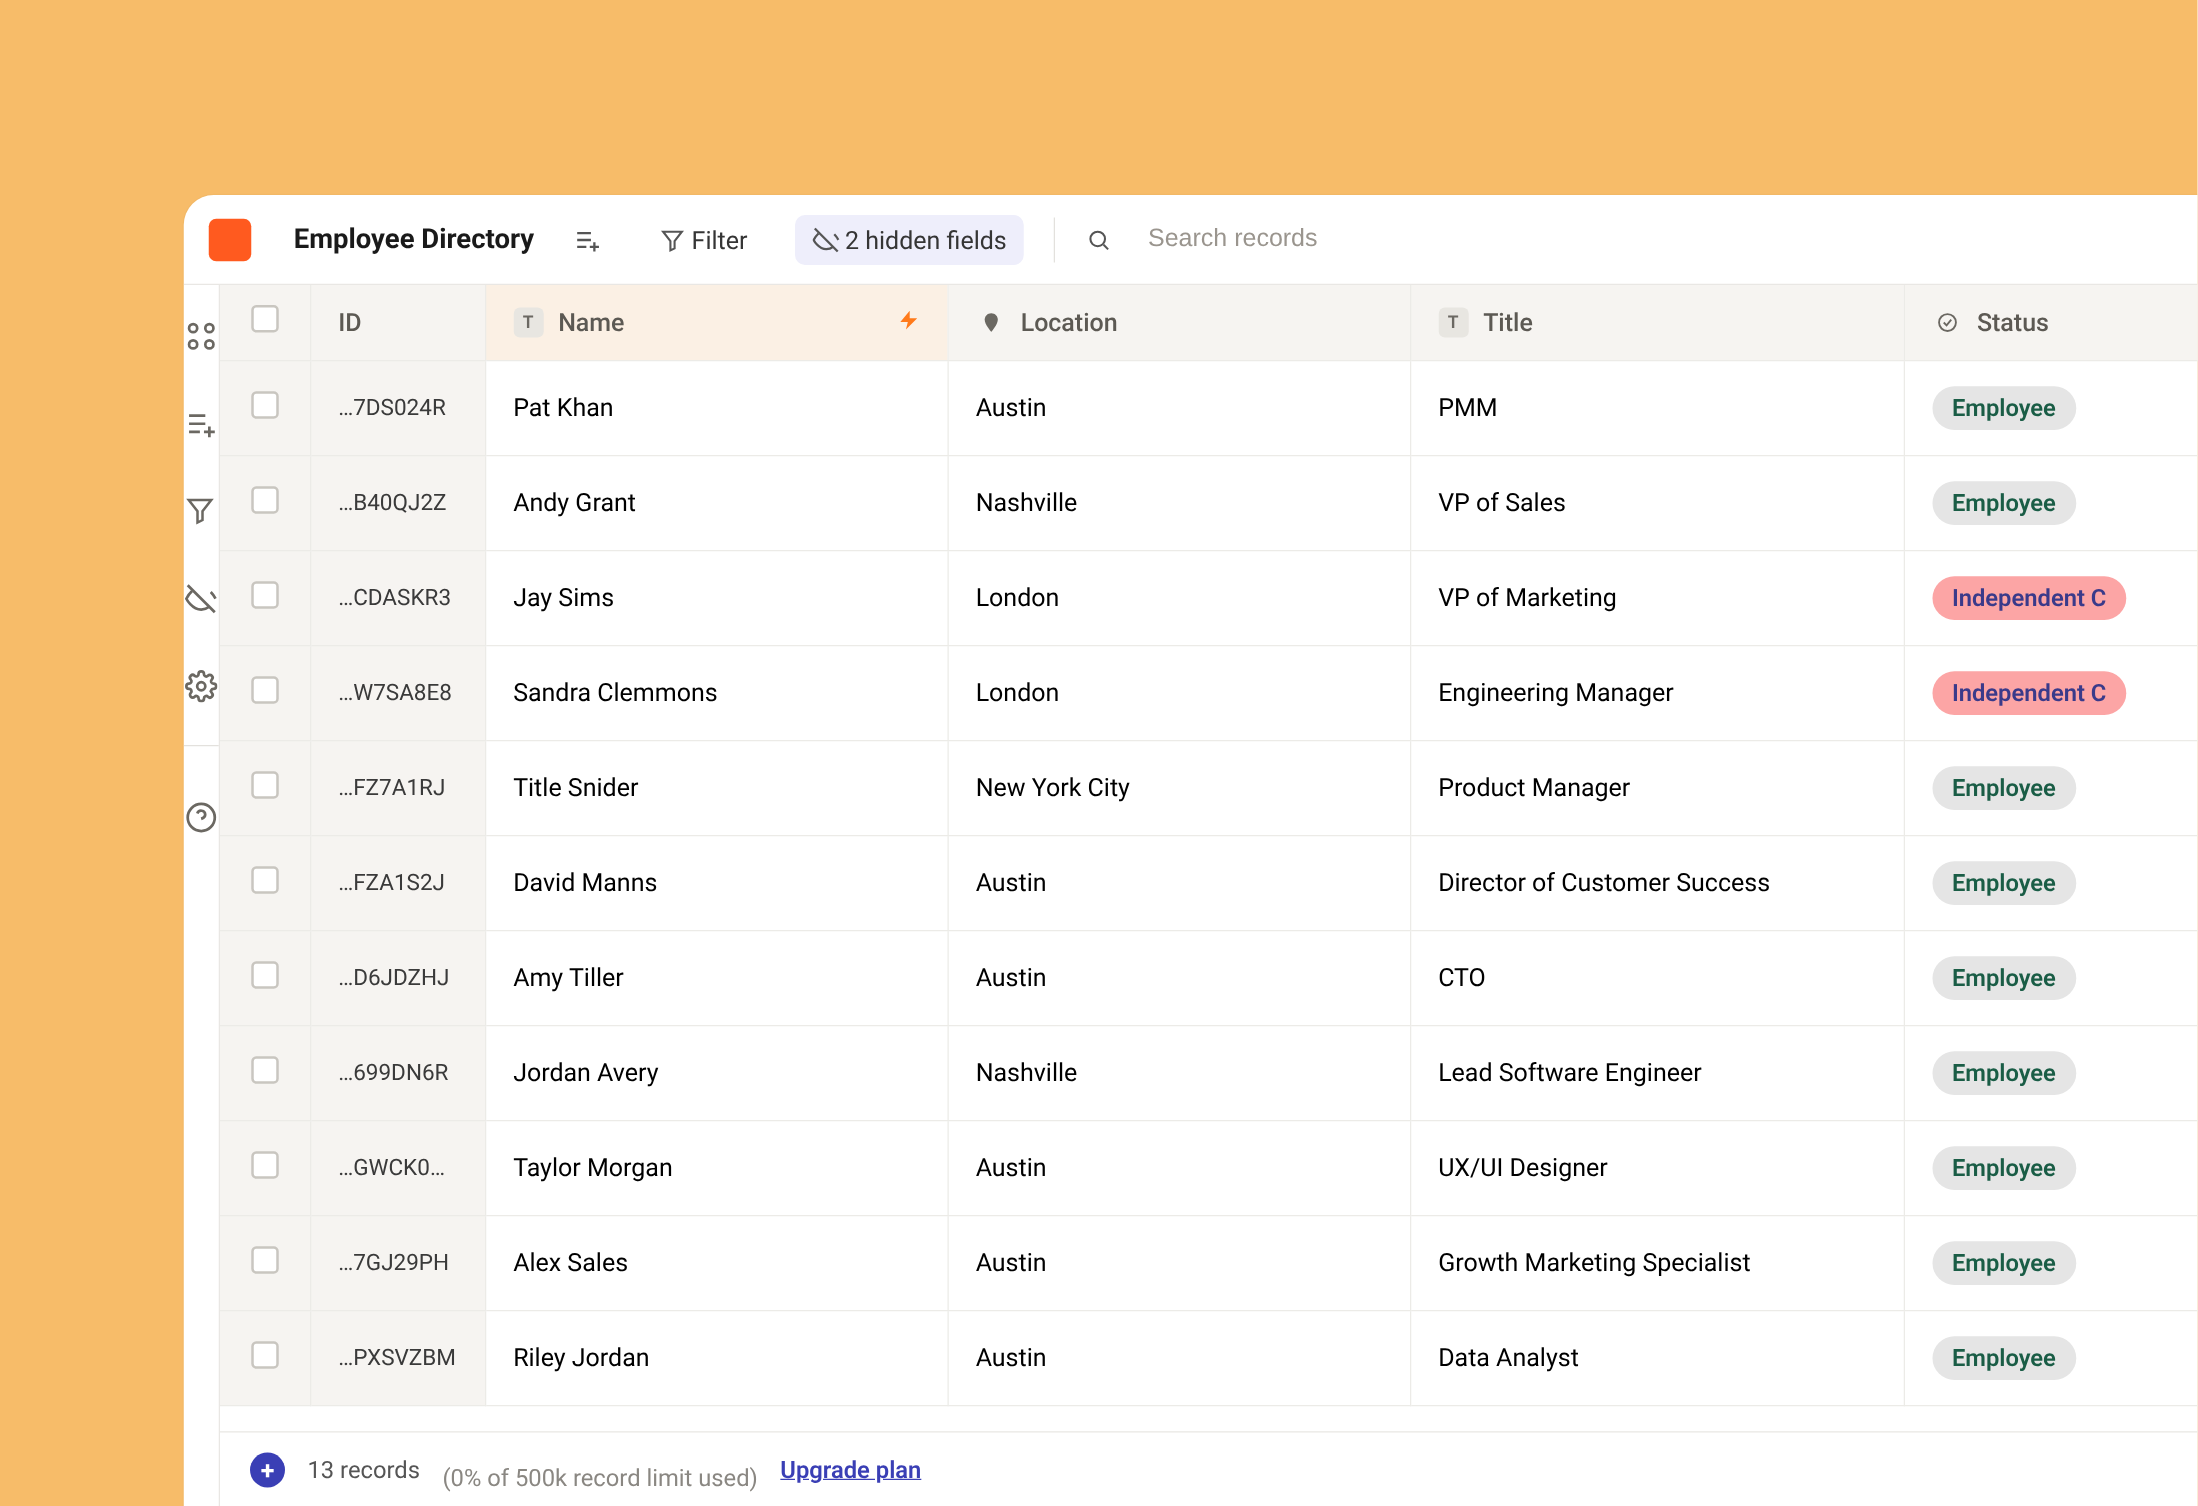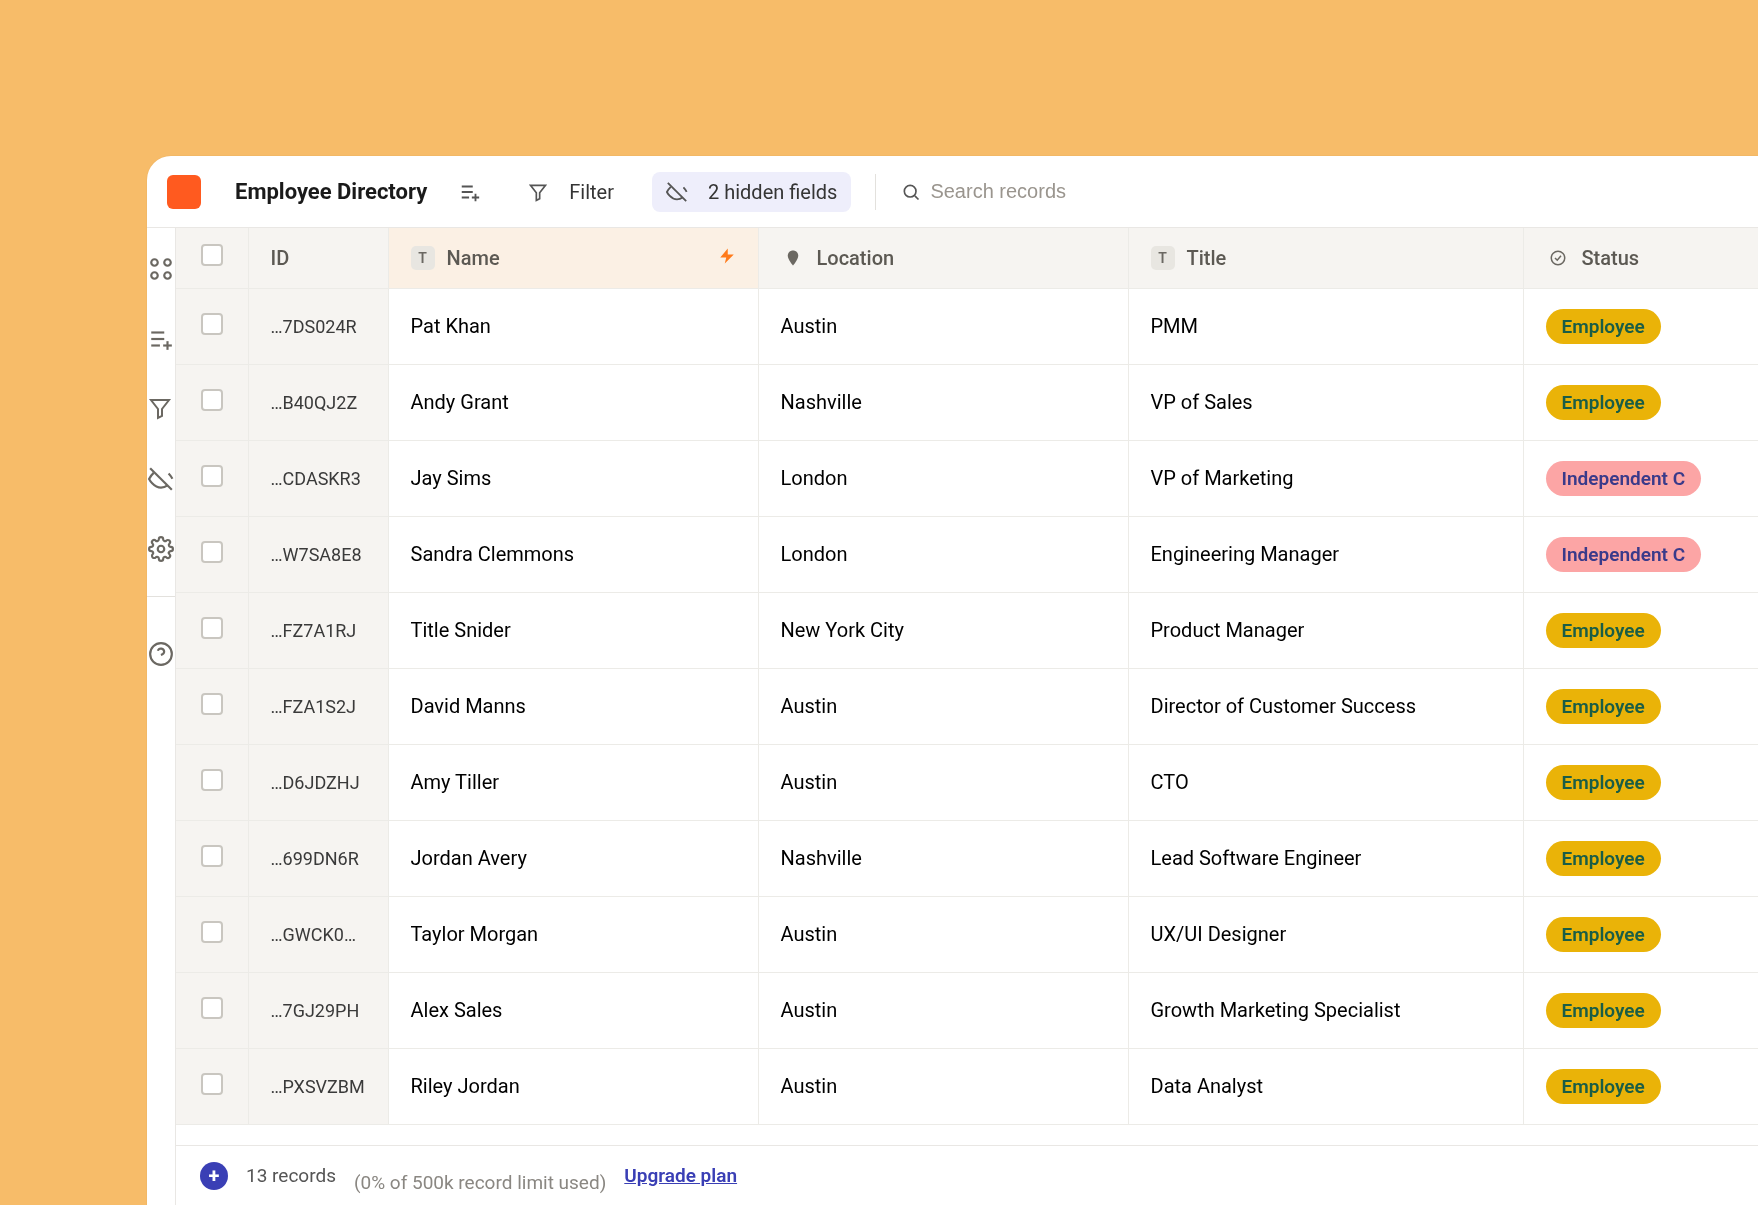--- a/index.html
+++ b/index.html
@@ -36,21 +36,21 @@
   }
   .title {
     font-size: 22px;
     font-weight: 700;
     color: #1a1a1a;
     margin-left: 10px;
   }
   .tool-btn {
     display: flex;
     align-items: center;
-    gap: 20px;
+    gap: 4px;
     padding: 8px 14px;
     border-radius: 8px;
     color: #353535;
     font-size: 20px;
     cursor: pointer;
   }
   .tool-btn.active {
     background: #eeeefb;
   }
   .tool-icon {
@@ -58,21 +58,21 @@
     display:flex; align-items:center; justify-content:center;
     color:#555;
   }
   .divider-v {
     width: 1px; height: 36px;
     background: #e3e1dd;
   }
   .search-wrap {
     display: flex;
     align-items: center;
-    gap: 8px;
+    gap: 28px;
     color: #8e8b86;
     font-size: 20px;
     flex: 1;
   }
   .search-wrap input {
     border: none;
     outline: none;
     font-size: 20px;
     color: #333;
     width: 400px;
@@ -178,21 +178,21 @@
     display:inline-block;
     background:#fff;
   }
   .badge {
     display:inline-block;
     padding:6px 16px;
     border-radius:18px;
     font-size:19px;
     font-weight:600;
   }
-  .badge.employee { background:#eab308; color:#1a5d46; }
+  .badge.employee { background:#e5e5e5; color:#1a5d46; }
   .badge.contractor { background:#fca5a5; color:#3a3a8a; }
 
   
   .footer {
     height: 60px;
     display:flex;
     align-items:center;
     gap:18px;
     padding:0 24px;
     border-top:1px solid #e9e7e4;

